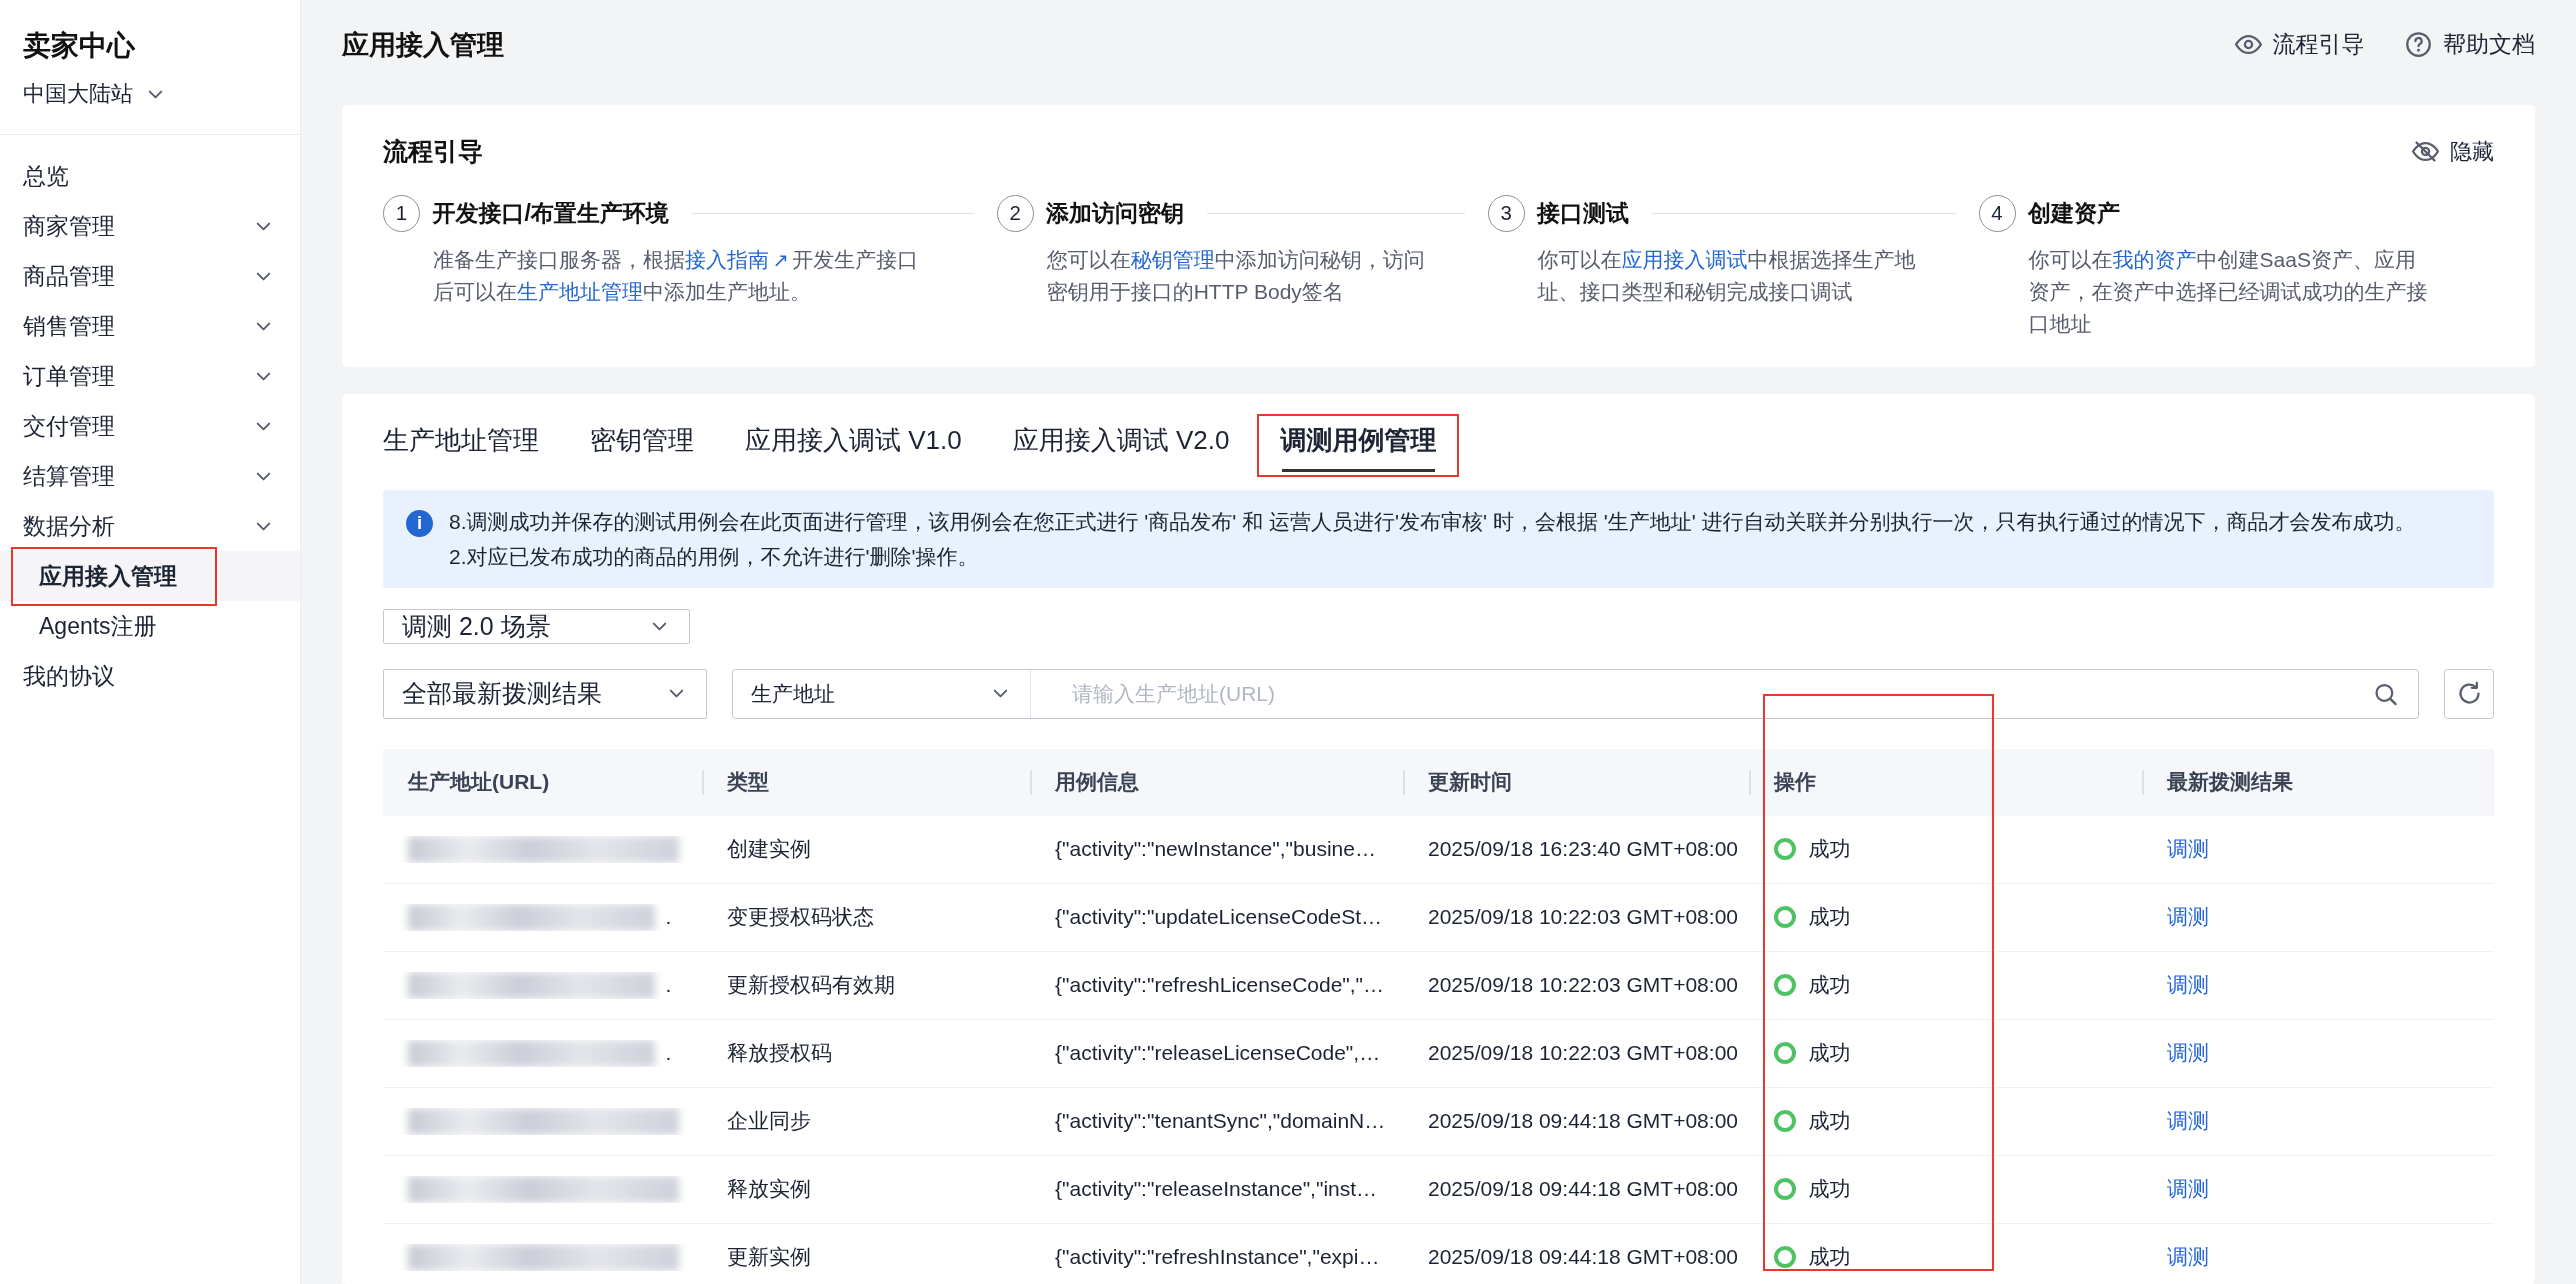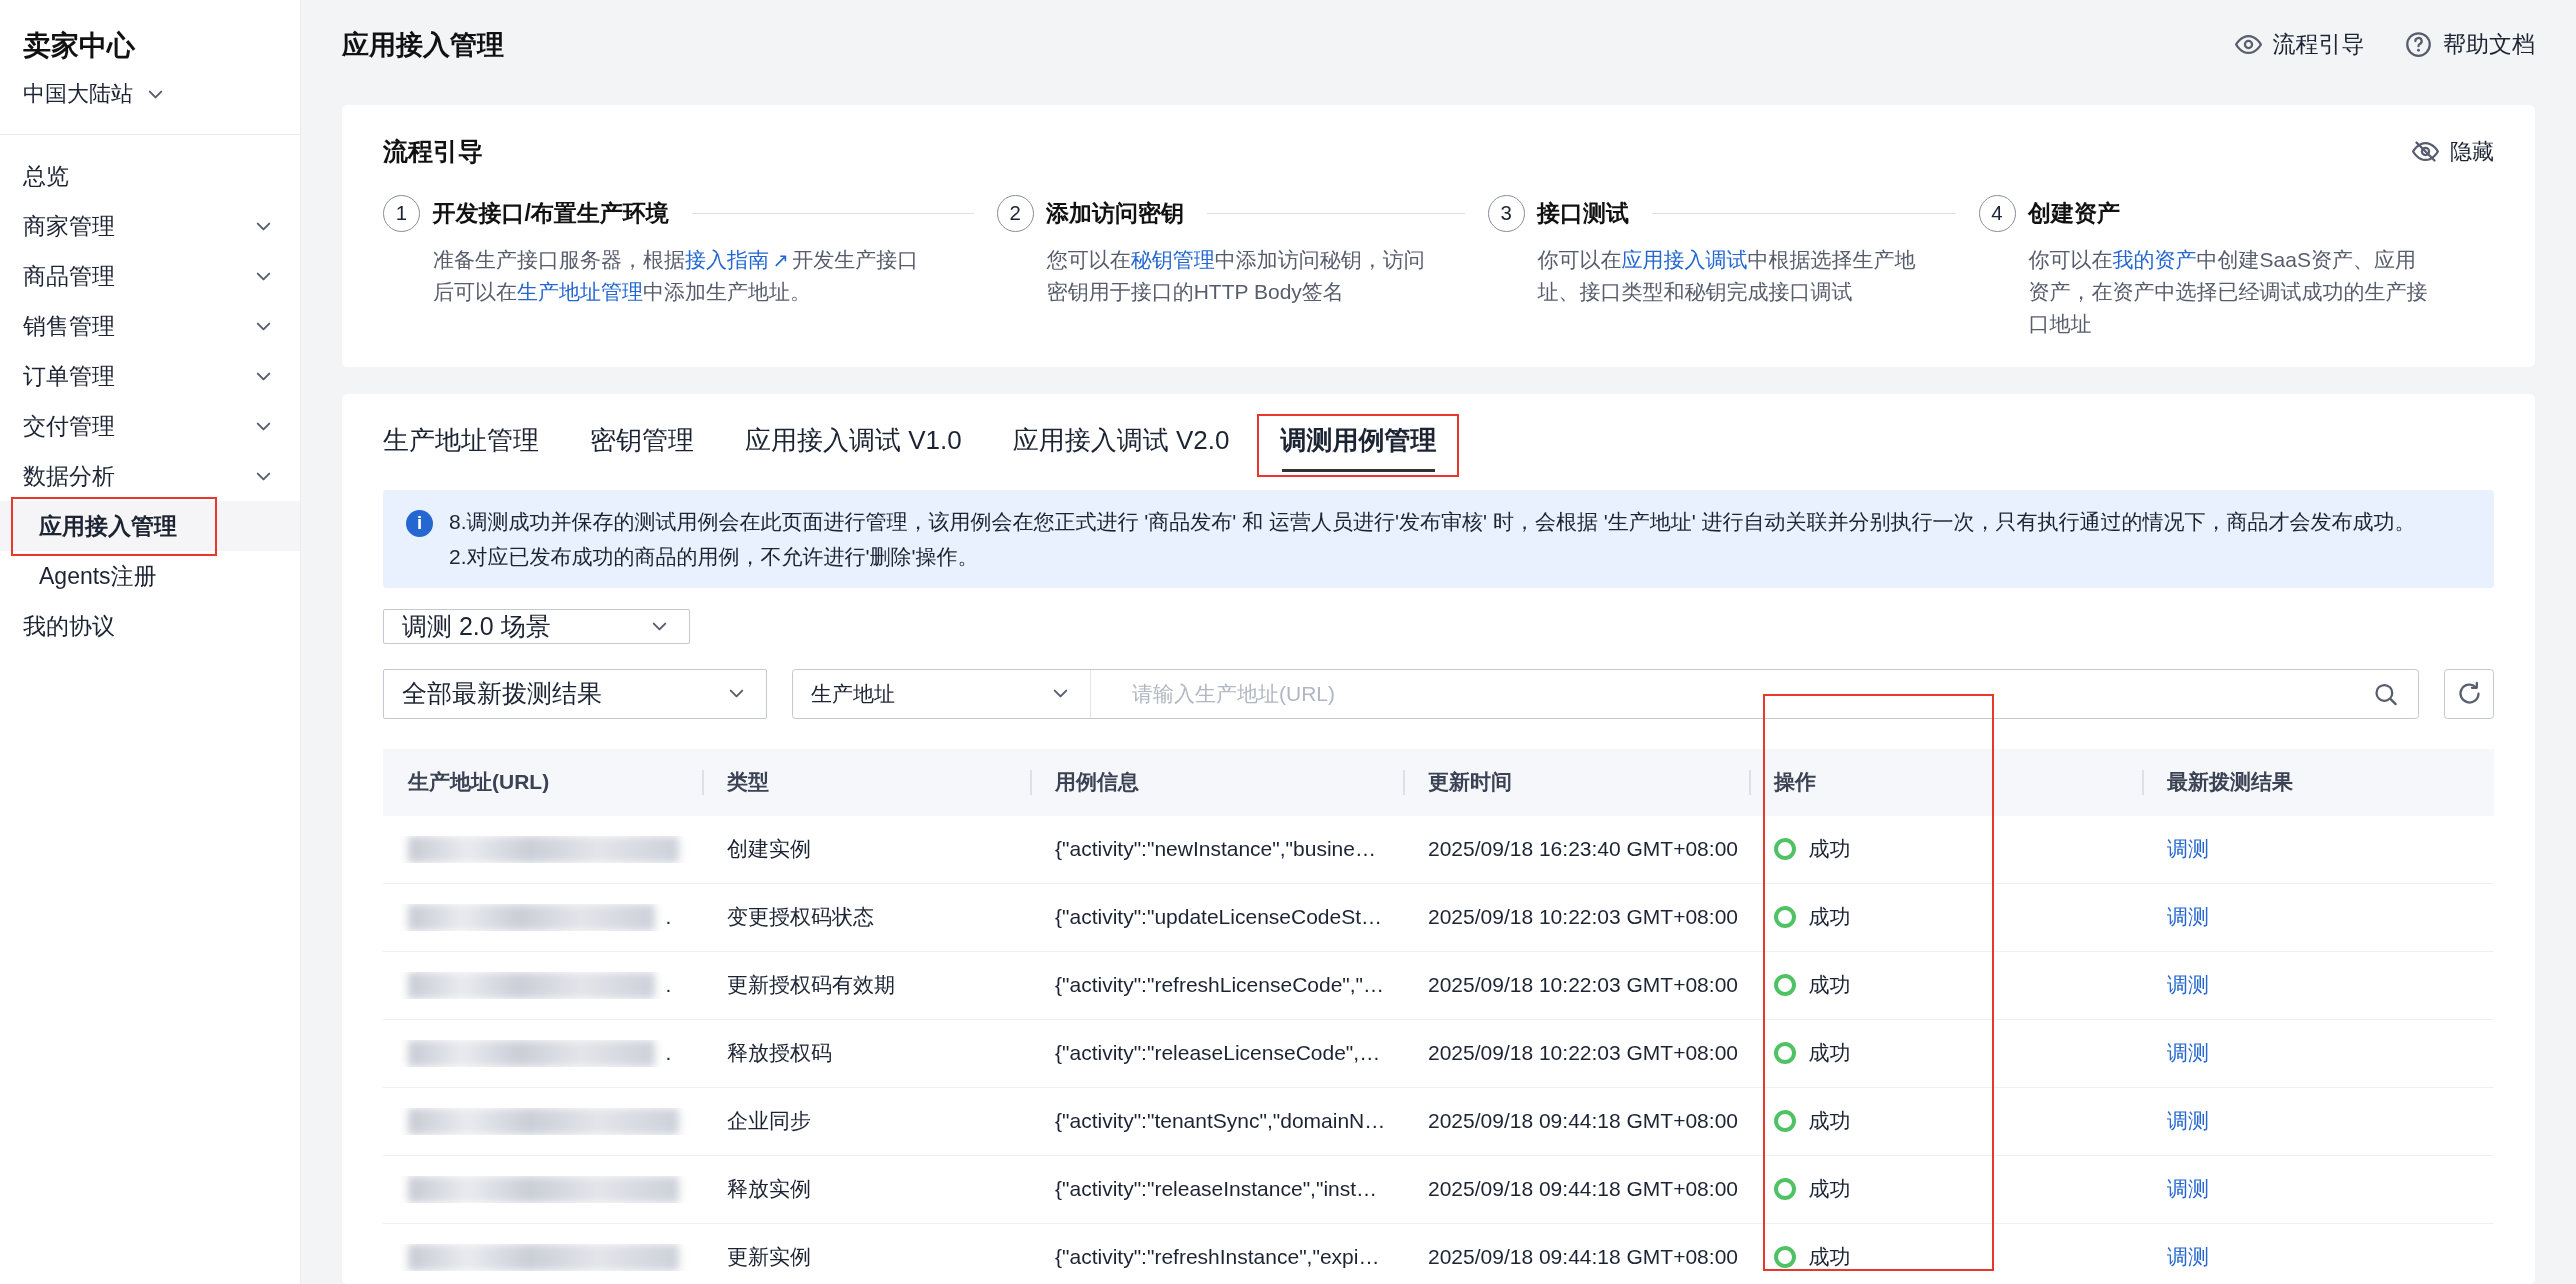--- a/index.html
+++ b/index.html
@@ -55,21 +55,21 @@
   .tabs { display:flex; gap:51px; padding-top:5.3px; }
   .tab { font-size:26px; color:#1c2333; padding-bottom:18px; position:relative; cursor:pointer; }
   .tab.active { font-weight:bold; }
   .tab.active::after { content:""; position:absolute; left:1.8px; right:1.8px; bottom:3.5px; height:3.5px; background:#333; }
   .info-banner { margin-top:14px; background:#e8f1fd; border-radius:3.5px; padding:14px 23px; display:flex; gap:16px; }
   .info-icon { width:27px; height:27px; border-radius:50%; background:#2467d1; color:#fff; font-size:18.6px; font-weight:bold; display:flex; align-items:center; justify-content:center; margin-top:6.2px; flex:none; }
   .banner-lines { font-size:21px; line-height:35px; color:#1c2333; }
   .select-box { height:50px; border:0.9px solid #c3c8d2; border-radius:2px; background:#fff; display:flex; align-items:center; justify-content:space-between; padding:0 18px; font-size:25px; color:#1c2333; cursor:pointer; }
   .scenario-select { margin-top:21px; width:307px; }
   .filter-row { margin-top:25px; display:flex; align-items:center; gap:25px; }
-  .result-select { width:384px; flex:none; }
+  .result-select { width:324px; flex:none; }
   .combo { flex:1; height:50px; border:0.9px solid #c3c8d2; border-radius:3.5px; background:#fff; display:flex; align-items:stretch;gap:20px; }
   .combo-select { width:298px; display:flex; align-items:center; justify-content:space-between; padding:0 18px; font-size:21px; border-right:0.9px solid #e2e5ea; cursor:pointer; }
   .input-wrap { flex:1; position:relative; display:flex; }
   .search-input { flex:1; border:none; outline:none; background:transparent; font-family:inherit; font-size:21px; color:#1c2333; padding:0 67px 0 21px; }
   .search-input::placeholder { color:#b1b7c2; }
   .search-icon { position:absolute; right:19.5px; top:50%; transform:translateY(-50%); width:27px; height:27px; color:#575d6c; cursor:pointer; }
   .refresh-btn { width:50px; height:50px; border:0.9px solid #c3c8d2; border-radius:3.5px; background:#fff; display:flex; align-items:center; justify-content:center; color:#575d6c; cursor:pointer; flex:none; }
   .refresh-btn .icon { width:27px; height:27px; }
   
   .table { margin-top:30px; position:relative; }
@@ -158,20 +158,30 @@
         <span>交付管理</span>
         <span class="spacer"></span>
         <span class="chev">
           <svg viewBox="0 0 24 24" fill="none" stroke="currentColor" stroke-width="2" stroke-linecap="round" stroke-linejoin="round">
             <polyline points="6 9 12 15 18 9"></polyline>
           </svg>
         </span>
 
       </div>
 
+      <div class="nav-item">
+        <span>结算管理</span>
+        <span class="spacer"></span>
+        <span class="chev">
+          <svg viewBox="0 0 24 24" fill="none" stroke="currentColor" stroke-width="2" stroke-linecap="round" stroke-linejoin="round">
+            <polyline points="6 9 12 15 18 9"></polyline>
+          </svg>
+        </span>
+
+      </div>
 
       <div class="nav-item">
         <span>数据分析</span>
         <span class="spacer"></span>
         <span class="chev">
           <svg viewBox="0 0 24 24" fill="none" stroke="currentColor" stroke-width="2" stroke-linecap="round" stroke-linejoin="round">
             <polyline points="6 9 12 15 18 9"></polyline>
           </svg>
         </span>
 

